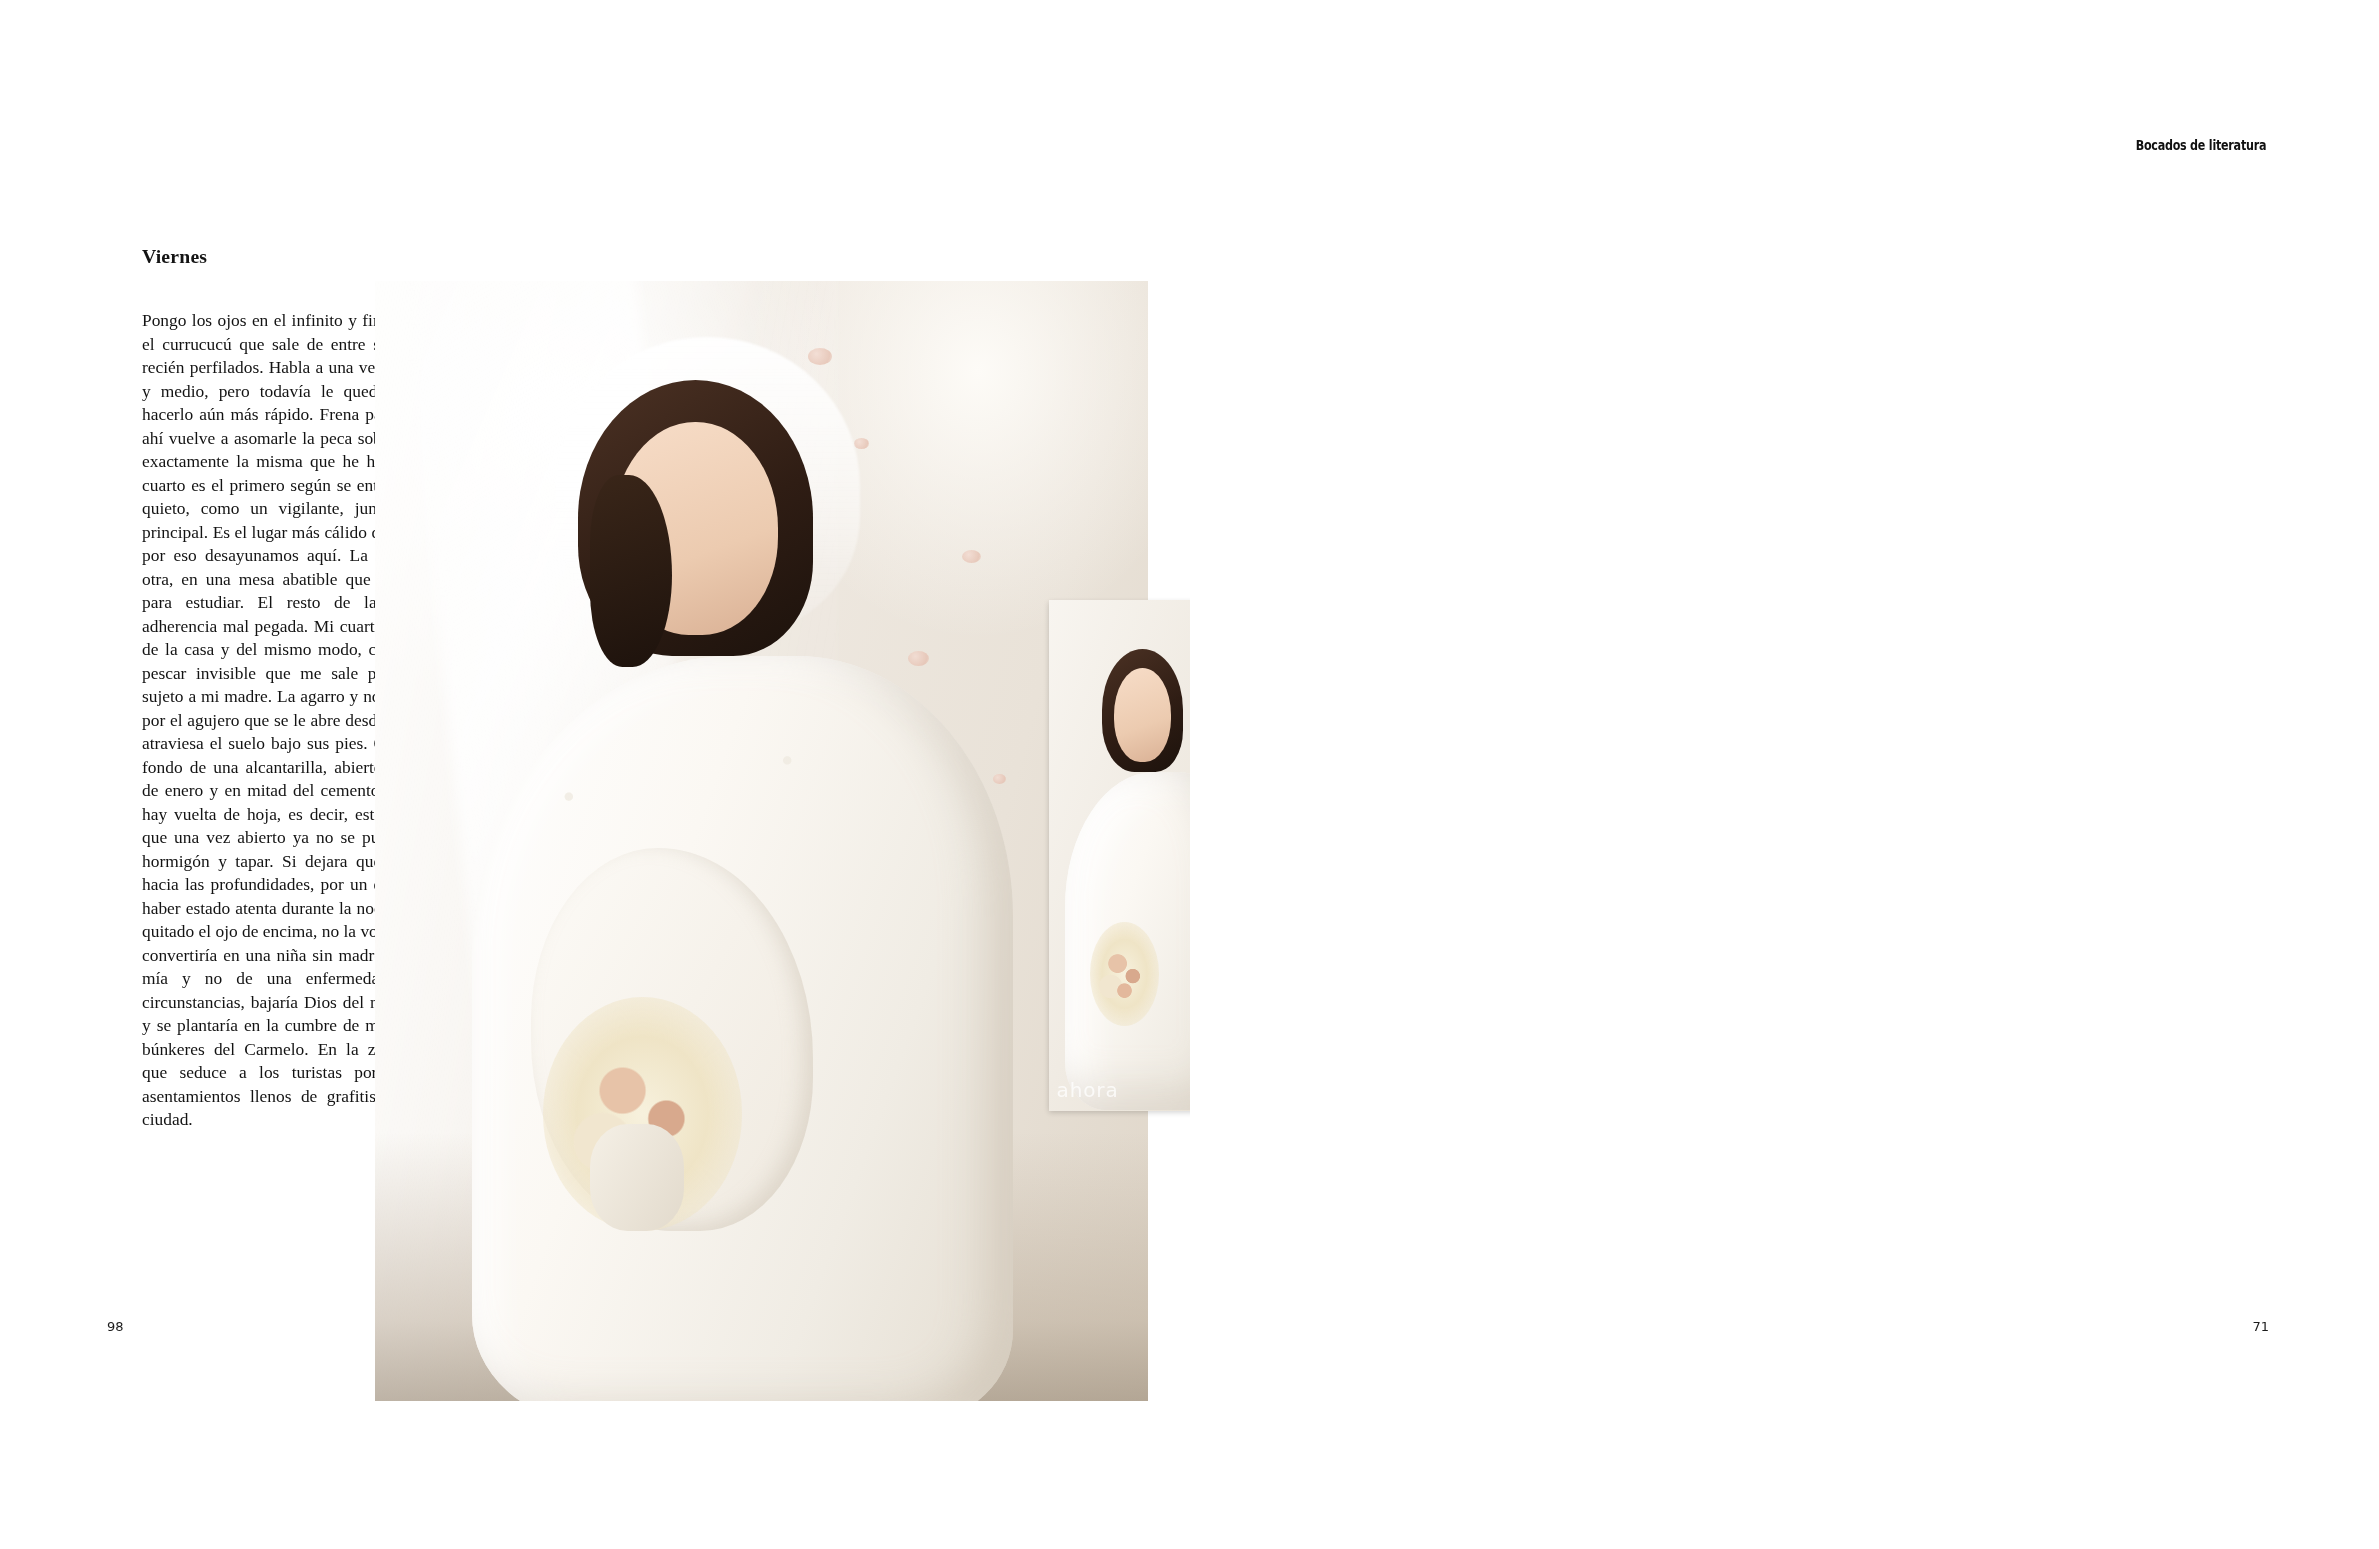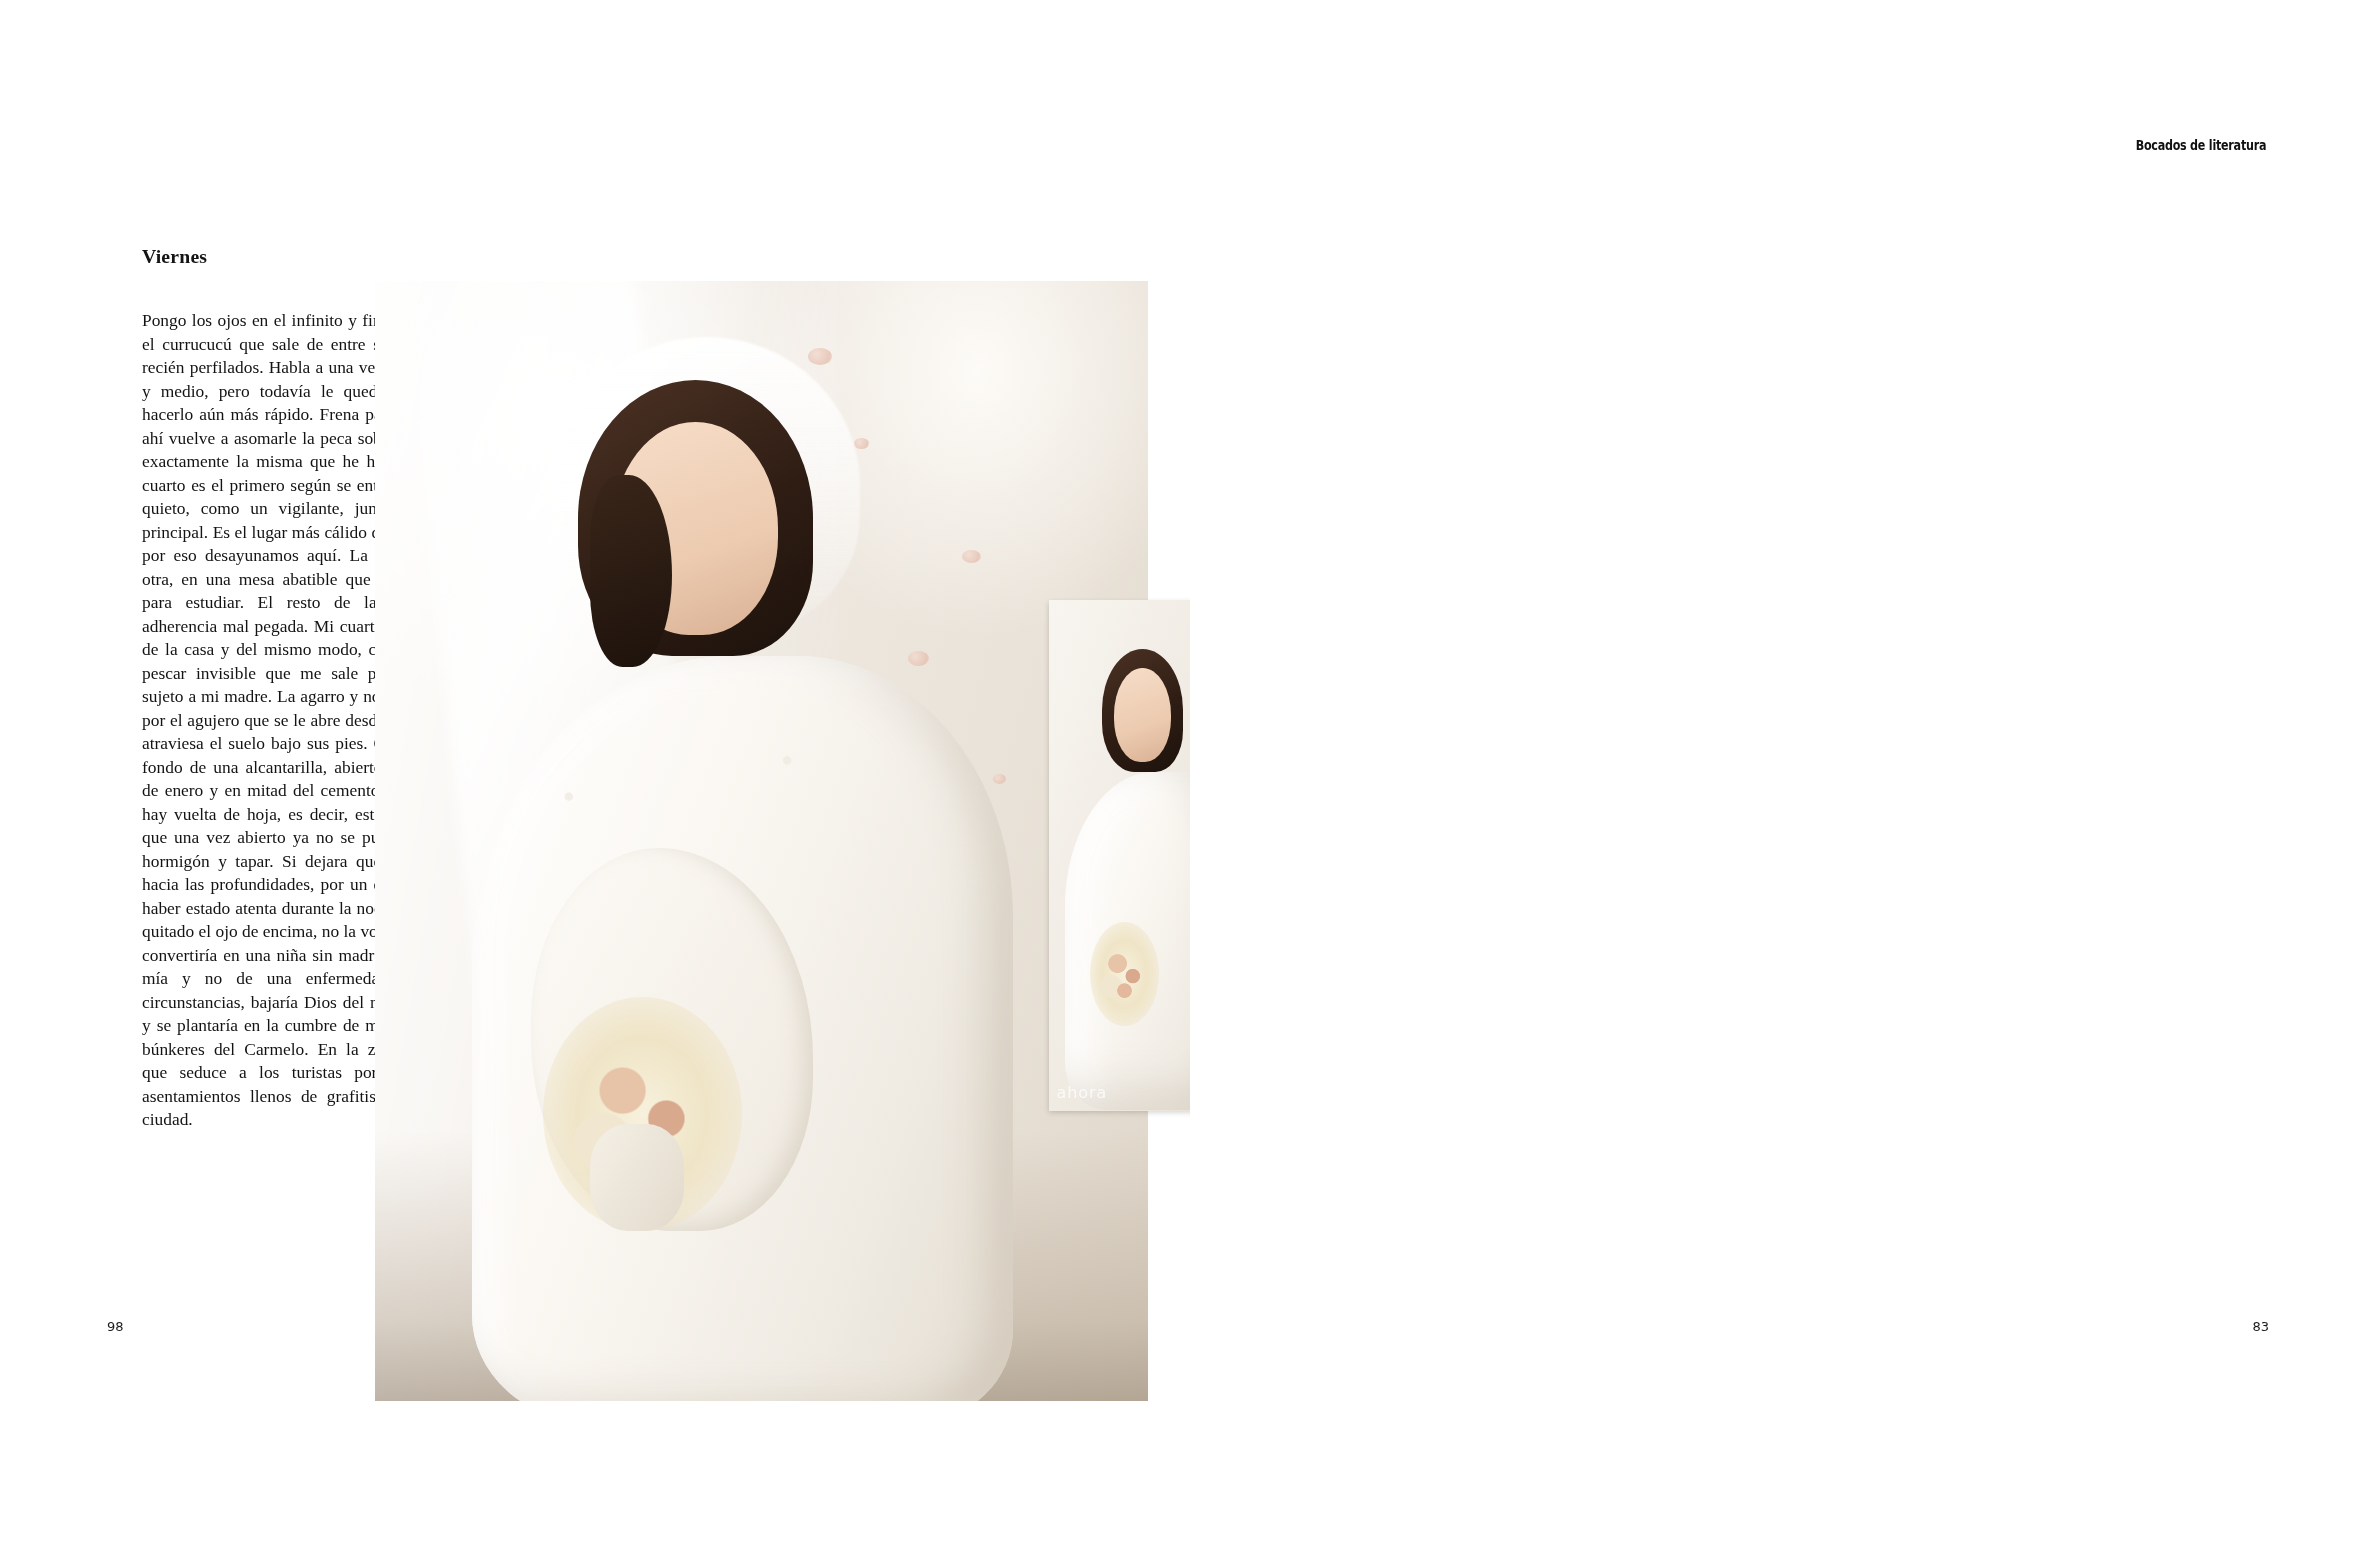--- a/index.html
+++ b/index.html
@@ -234,21 +234,21 @@
   .photo-inset .bg {
     position: absolute;
     inset: 0;
     background: linear-gradient(110deg, #f8f5f0 0%, #f0ebe3 45%, #e7dfd2 100%);
   }
   .inset-watermark {
     position: absolute;
     left: 7.5px;
     bottom: 9.4px;
     font-family: "DejaVu Sans", sans-serif;
-    font-size: 16px;
+    font-size: 20px;
     color: rgba(255,255,255,0.75);
     letter-spacing: 0.9px;
   }
 
   .folio {
     position: absolute;
     bottom: 90px;
     font-family: "DejaVu Sans", sans-serif;
     font-size: 13px;
     color: #1b1b1b;
@@ -303,17 +303,17 @@
       <div class="inset-watermark">ahora</div>
     </div>
 
     <div class="folio folio-left">98</div>
   </div>
 
   <div class="page page-right">
 
     <div class="running-head">Bocados de literatura</div>
 
-    <div class="folio folio-right">83</div>
+    <div class="folio folio-right">71</div>
   </div>
 
 </div>
 
 
 </body></html>

